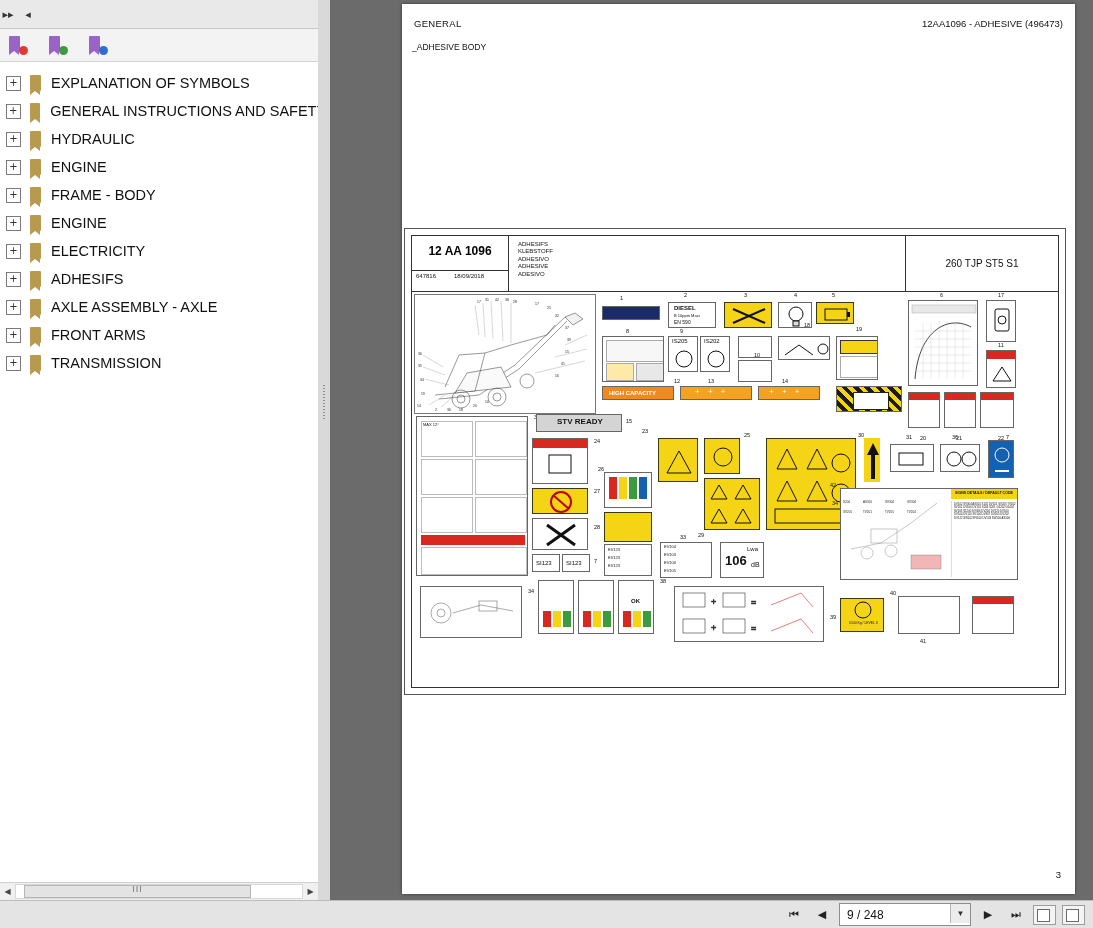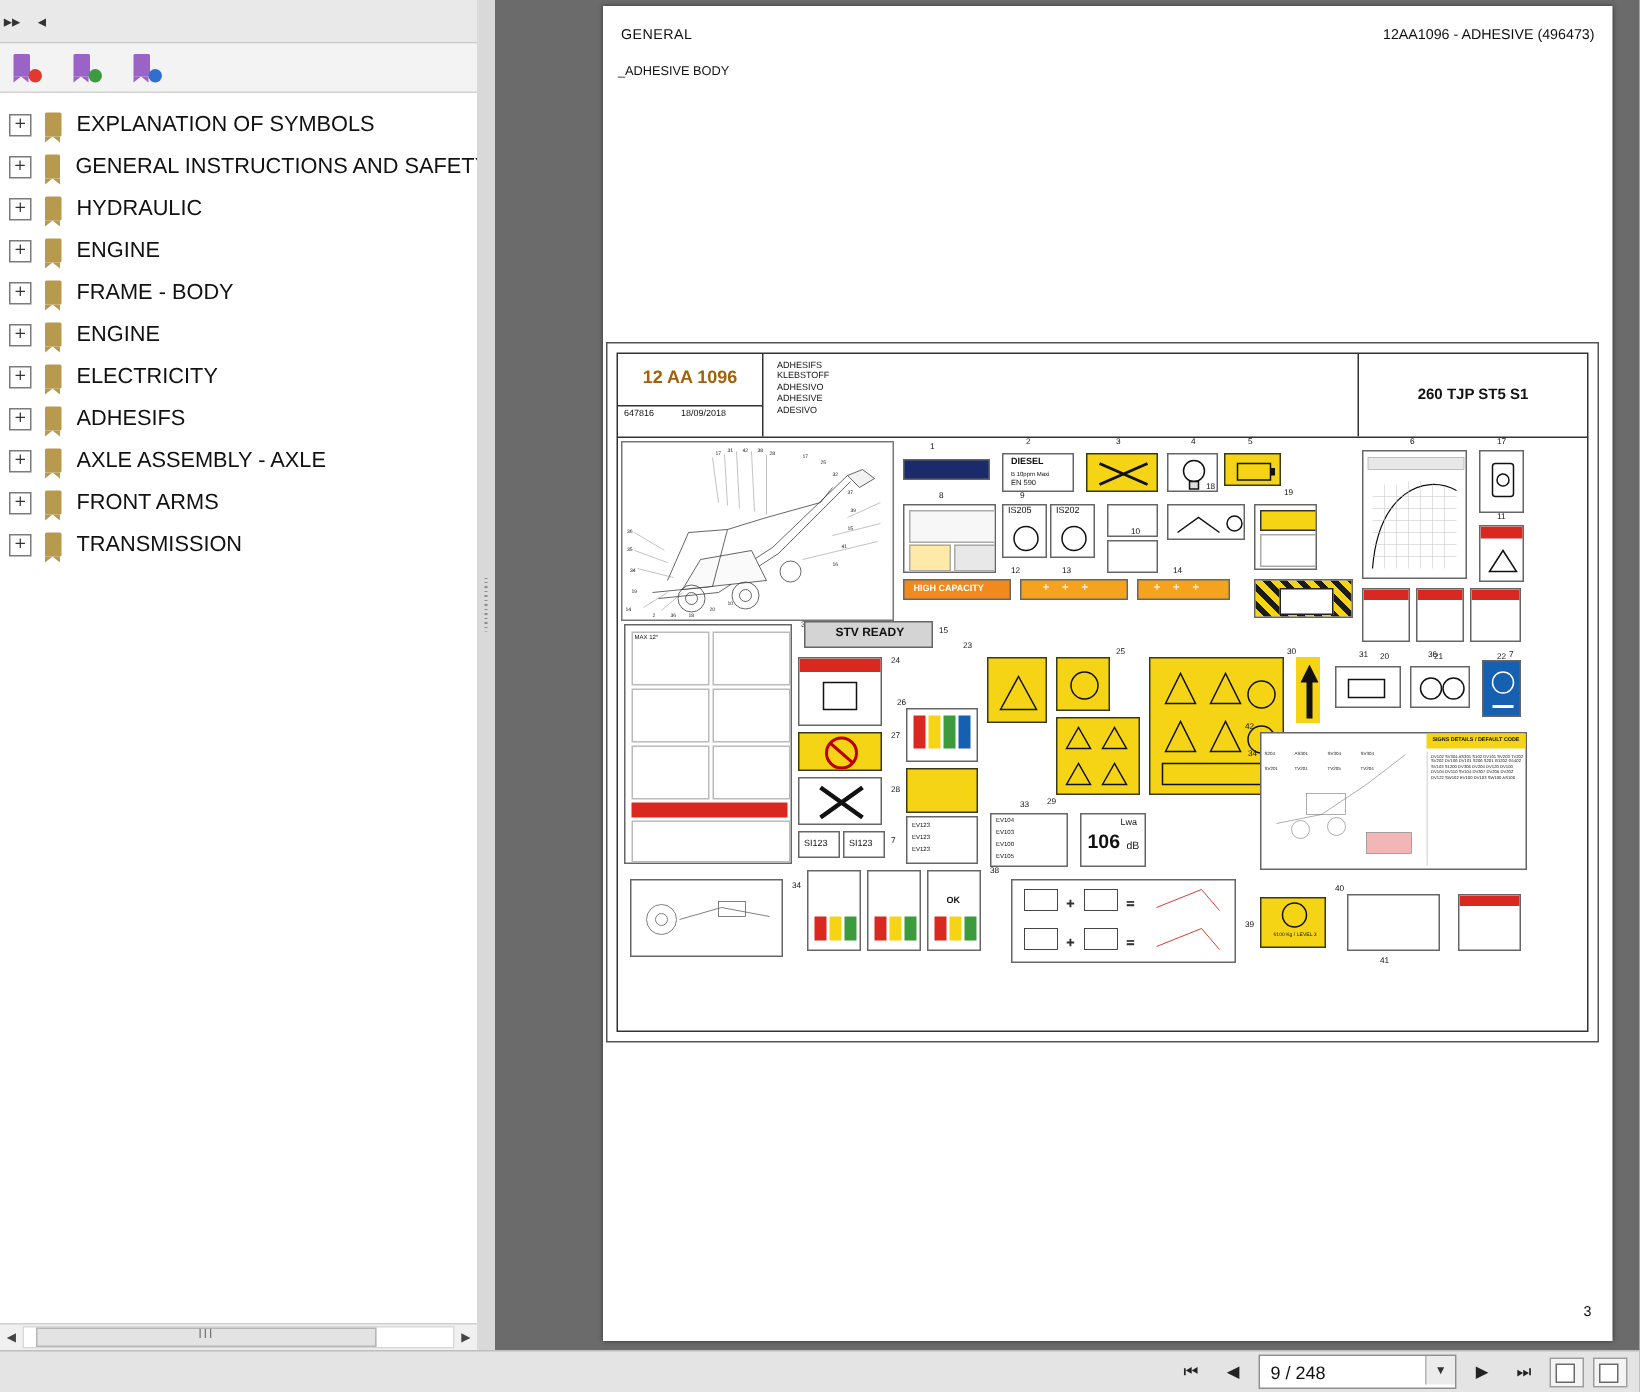--- a/index.html
+++ b/index.html
@@ -49,27 +49,27 @@
   .pg-ref{position:absolute;right:12px;top:14px;font-size:9.5px;color:#111;}
   .pg-sub{position:absolute;left:10px;top:38px;font-size:8.5px;color:#111;}
   .pg-footer{position:absolute;left:0;bottom:14px;width:100%;text-align:center;font-size:9px;color:#111;}
   .pg-num{position:absolute;right:14px;bottom:14px;font-size:9.5px;color:#111;}
 
   
   .fig{position:absolute;left:2px;top:224px;width:660px;height:465px;border:1px solid #555;background:#fff;}
   .fig-inner{position:absolute;left:6px;top:6px;right:6px;bottom:6px;border:1px solid #333;}
   .fig-titlebar{position:absolute;left:0;top:0;width:100%;height:55px;border-bottom:1px solid #333;}
   .ft-cellA{position:absolute;left:0;top:0;width:96px;height:55px;border-right:1px solid #333;}
-  .ft-code{position:absolute;left:0;top:8px;width:96px;text-align:center;font-size:12px;font-weight:bold;color:#a16207;}
+  .ft-code{position:absolute;left:0;top:8px;width:96px;text-align:center;font-size:12px;font-weight:bold;color:#000000;}
   .ft-divider{position:absolute;left:0;top:34px;width:96px;height:1px;background:#333;}
   .ft-sub{position:absolute;left:4px;top:37px;font-size:6px;color:#111;}
   .ft-sub2{position:absolute;left:42px;top:37px;font-size:6px;color:#111;}
   .ft-cellB{position:absolute;left:96px;top:0;width:398px;height:55px;border-right:1px solid #333;padding:5px 0 0 10px;box-sizing:border-box;}
   .ft-cellB div{font-size:6px;line-height:7.4px;color:#111;}
-  .ft-cellC{position:absolute;left:494px;top:0;right:0;height:55px;display:flex;align-items:center;justify-content:center;font-size:10px;font-weight:bold;color:#111;}
+  .ft-cellC{position:absolute;left:494px;top:0;right:0;height:55px;display:flex;align-items:center;justify-content:center;font-size:10px;font-weight:normal;color:#111;}
 
   .stickers{position:absolute;left:0;top:56px;right:0;bottom:0;}
   .sticker{position:absolute;box-sizing:border-box;border:1px solid #666;background:#fff;overflow:hidden;}
   .s-yellow{background:#f5d416;border-color:#3a3a12;}
   .s-white{background:#fff;}
   .s-orange{background:#f0a81e;}
   .s-blue{background:#1560b0;}
   .s-grey{background:#d9d9d9;}
   .lbl{position:absolute;font-size:5.5px;color:#111;font-family:"Liberation Sans",sans-serif;}
   .micro{position:absolute;font-size:4px;color:#111;line-height:4.6px;}

